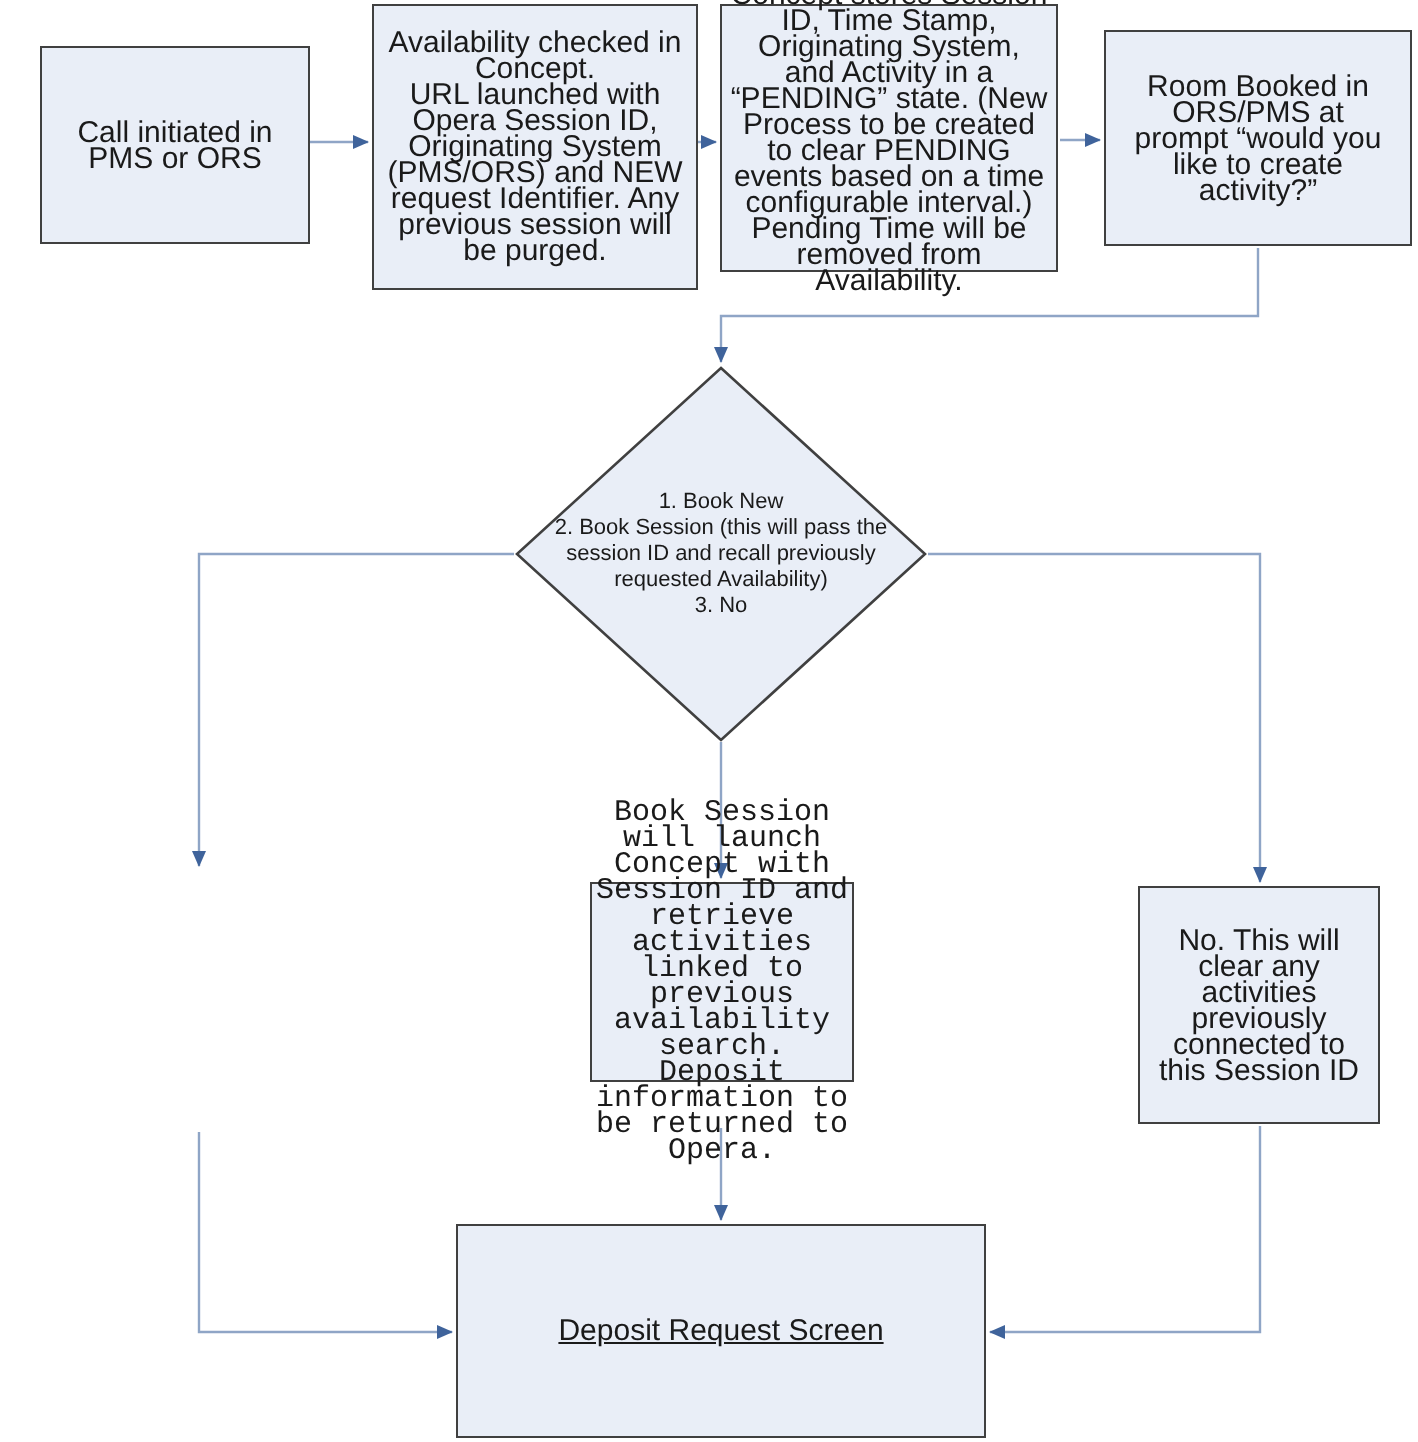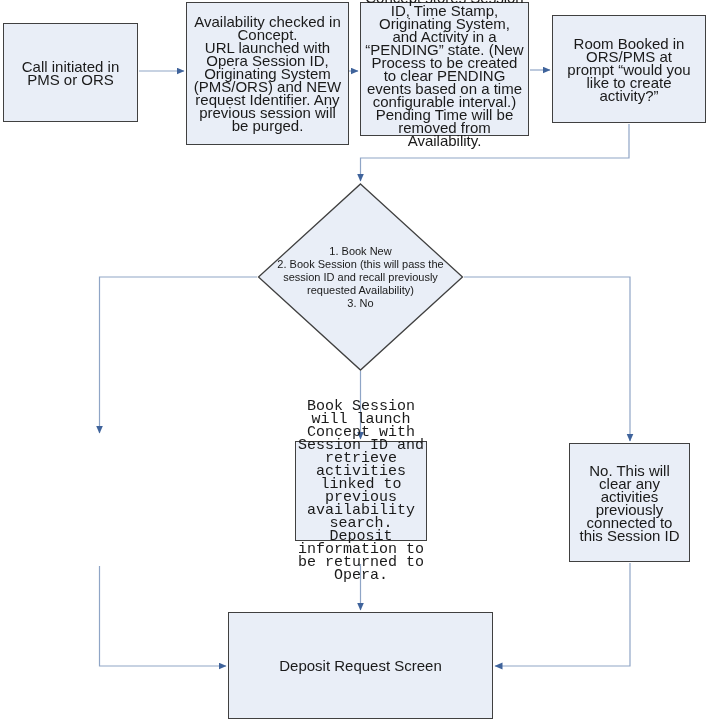--- a/index.html
+++ b/index.html
@@ -76,33 +76,33 @@
     <path class="connector" marker-end="url(#arr)" d="M 257 277 L 99.5 277 L 99.5 433"></path>
     <path class="connector" marker-end="url(#arr)" d="M 360.5 371 L 360.5 439"></path>
     <path class="connector" marker-end="url(#arr)" d="M 464 277 L 630 277 L 630 441"></path>
     <path class="connector" marker-end="url(#arr)" d="M 99.5 566 L 99.5 666 L 226 666"></path>
     <path class="connector" marker-end="url(#arr)" d="M 360.5 564 L 360.5 610"></path>
     <path class="connector" marker-end="url(#arr)" d="M 630 563 L 630 666 L 495 666"></path>
 
     <polygon points="360.5,184 462.5,277 360.5,370 258.5,277" stroke-width="1.3" stroke="#404040" fill="#E9EEF7"></polygon>
   </svg>
 
-  <div class="node" style="left:3px; top:23px; width:135px; height:99px;">Call initiated in PMS or ORS</div>
+  <div class="node" style="left:20px; top:23px; width:135px; height:99px;">Call initiated in PMS or ORS</div>
 
   <div class="node" style="left:186px; top:2px; width:163px; height:143px;">Availability checked in Concept.
 URL launched with Opera Session ID, Originating System (PMS/ORS) and NEW request Identifier. Any previous session will be purged.</div>
 
   <div class="node" style="left:360px; top:2px; width:169px; height:134px;">Concept stores Session ID, Time Stamp, Originating System, and Activity in a “PENDING” state. (New Process to be created to clear PENDING events based on a time configurable interval.) Pending Time will be removed from Availability.</div>
 
   <div class="node" style="left:552px; top:15px; width:154px; height:108px; padding:2px 8px;">Room Booked in ORS/PMS at prompt “would you like to create activity?”</div>
 
   <div class="diamond-label" style="left:273px; top:183px; width:175px; height:188px;">1. Book New
 2. Book Session (this will pass the session ID and recall previously requested Availability)
 3. No</div>
 
 
   <div class="node" style="left:295px; top:441px; width:132px; height:100px; padding:2px 0;font-family:Liberation Mono, monospace;">Book Session will launch Concept with Session ID and retrieve activities linked to previous availability search. Deposit information to be returned to Opera.</div>
 
   <div class="node" style="left:569px; top:443px; width:121px; height:119px;">No. This will clear any activities previously connected to this Session ID</div>
 
-  <div class="node" style="left:228px; top:612px; width:265px; height:107px;">Deposit Request Screen</div>
+  <div class="node" style="left:228px; top:612px; width:265px; height:107px;text-decoration:underline;">Deposit Request Screen</div>
 
 </div>
 
 </body></html>

